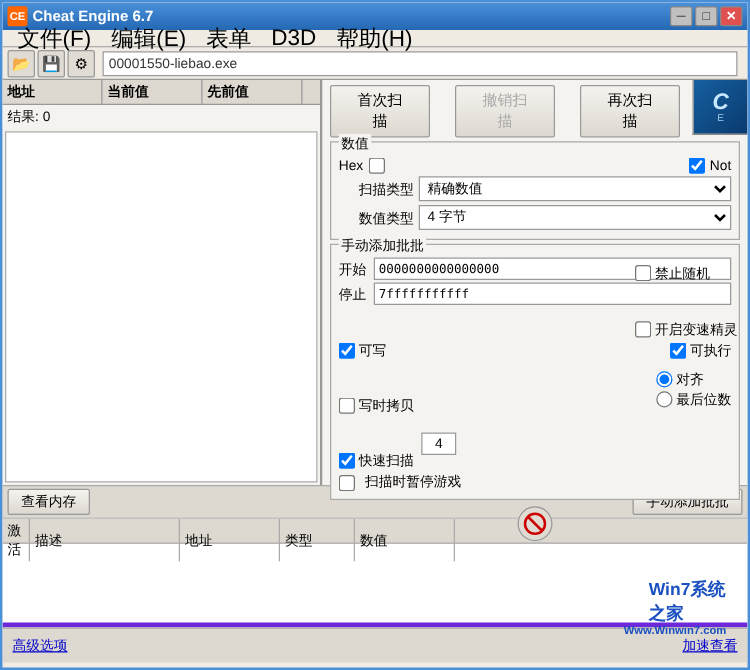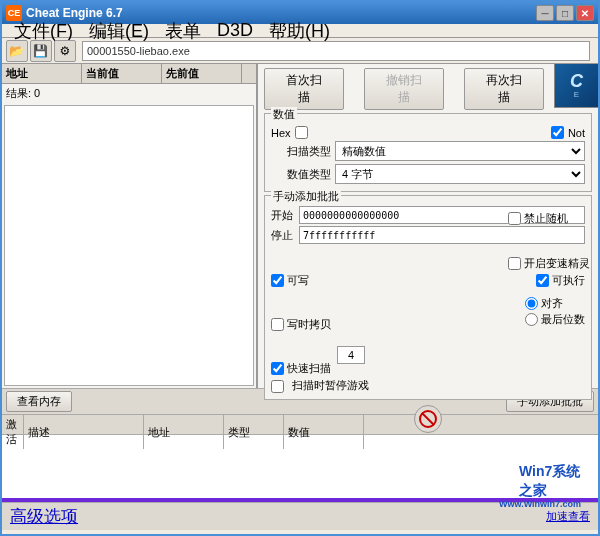--- a/index.html
+++ b/index.html
@@ -578,21 +578,21 @@
       <div class="cheat-header">
         <div class="ch-cell">激活</div>
         <div class="ch-cell">描述</div>
         <div class="ch-cell">地址</div>
         <div class="ch-cell">类型</div>
         <div class="ch-cell">数值</div>
       </div>
     </div>
 
     <div class="footer" style="height:28px; background:#ddd8d0; display:flex; align-items:center; padding:0 8px; border-top:1px solid #aaa;">
-      <span class="footer-left" style="font-size:17px; color:#0000cc; text-decoration:underline; cursor:pointer;">高级选项</span>
+      <span class="footer-left" style="font-size:11px; color:#0000cc; text-decoration:underline; cursor:pointer;">高级选项</span>
 
       <div style="margin-left:auto; display:flex; flex-direction:column; align-items:center; position:relative; bottom:30px; right:0;">
 
         <div style="display:flex; gap:1px; width:40px; height:30px; position:relative;">
           <svg width="44" height="34" viewBox="0 0 44 34">
             <rect x="1" y="1" width="10" height="10" fill="#e00000" rx="1"></rect>
             <rect x="12" y="1" width="10" height="10" fill="#00aa00" rx="1"></rect>
             <rect x="1" y="12" width="10" height="10" fill="#0000cc" rx="1"></rect>
             <rect x="12" y="12" width="10" height="10" fill="#e0a000" rx="1"></rect>
           </svg>

